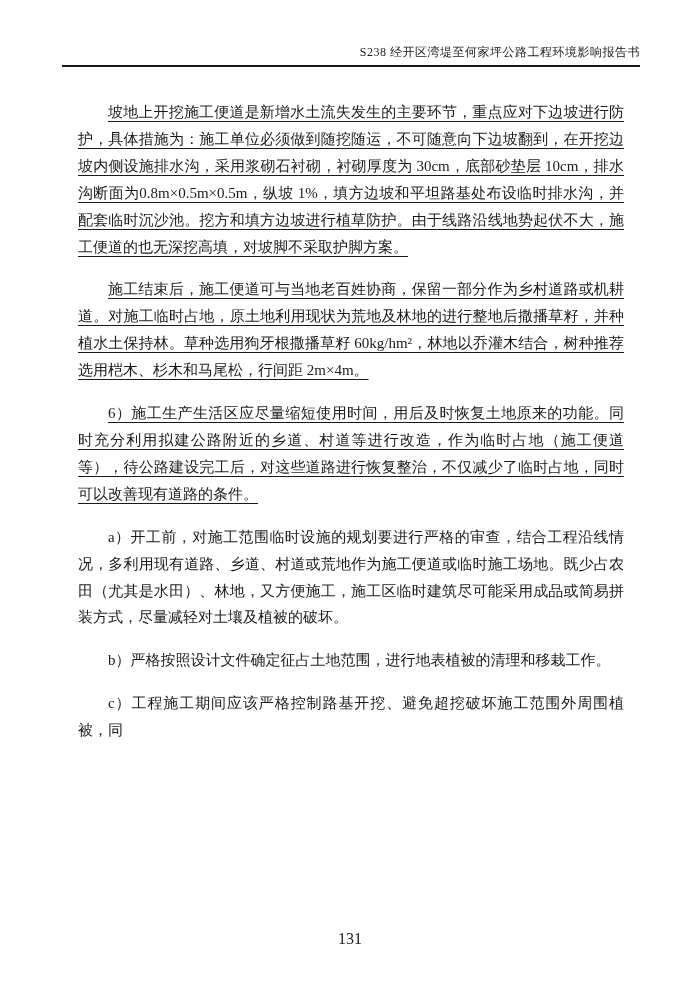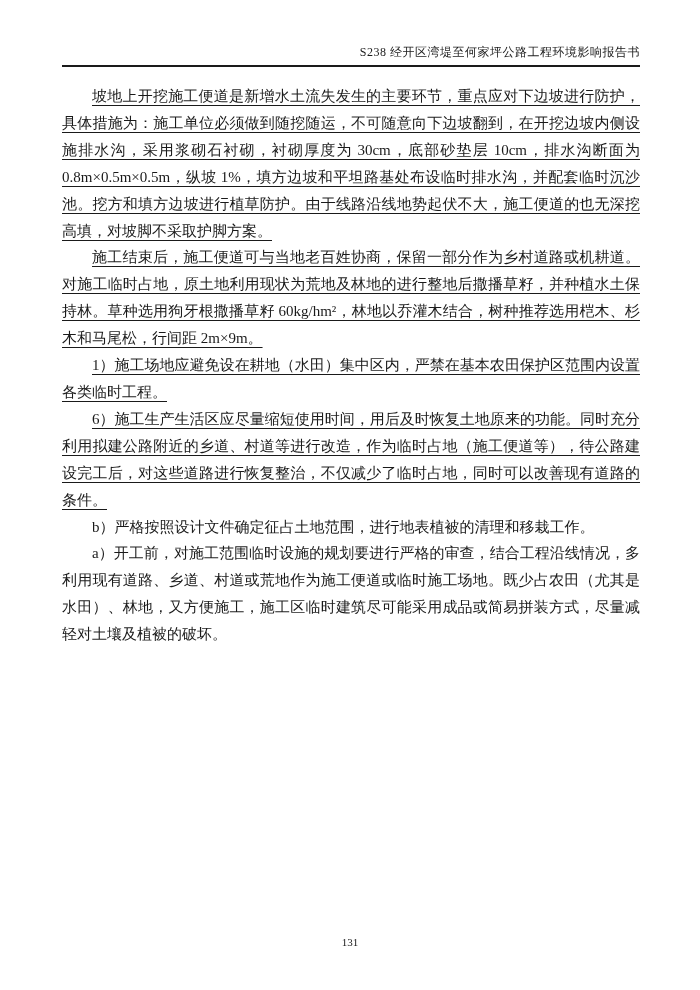--- a/index.html
+++ b/index.html
@@ -32,55 +32,55 @@
   .doc-body {
     position: absolute;
     top: 83px;
     left: 62px;
     right: 60px;
     font-size: 15px;
     line-height: 26.9px;
     text-align: justify;
   }
   .doc-body p {
-    margin: 0;
+    margin: 16px;
     padding: 0;
   }
   .doc-body p.indent {
     text-indent: 2em;
   }
   .doc-body p.ul {
     text-decoration: underline;
     text-decoration-thickness: 1px;
     text-underline-offset: 4px;
     text-decoration-color: #1a1a1a;
   }
   .footer {
     position: absolute;
     bottom: 0;
     left: 0;
     right: 0;
     padding-bottom: 42px;
     text-align: center;
-    font-size: 11px;
+    font-size: 16px;
   }
 </style>
 </head>
 <body>
 
 <div class="page">
   <div class="header">
     <span>S238 经开区湾堤至何家坪公路工程环境影响报告书</span>
   </div>
 
   <div class="doc-body">
       <p class="indent ul">坡地上开挖施工便道是新增水土流失发生的主要环节，重点应对下边坡进行防护，具体措施为：施工单位必须做到随挖随运，不可随意向下边坡翻到，在开挖边坡内侧设施排水沟，采用浆砌石衬砌，衬砌厚度为 30cm，底部砂垫层 10cm，排水沟断面为0.8m×0.5m×0.5m，纵坡 1%，填方边坡和平坦路基处布设临时排水沟，并配套临时沉沙池。挖方和填方边坡进行植草防护。由于线路沿线地势起伏不大，施工便道的也无深挖高填，对坡脚不采取护脚方案。</p>
-      <p class="indent ul">施工结束后，施工便道可与当地老百姓协商，保留一部分作为乡村道路或机耕道。对施工临时占地，原土地利用现状为荒地及林地的进行整地后撒播草籽，并种植水土保持林。草种选用狗牙根撒播草籽 60kg/hm²，林地以乔灌木结合，树种推荐选用桤木、杉木和马尾松，行间距 2m×9m。</p>
-      <p class="indent ul">1）施工场地应避免设在耕地（水田）集中区内，严禁在基本农田保护区范围内设置各类临时工程。</p>
+      <p class="indent ul">施工结束后，施工便道可与当地老百姓协商，保留一部分作为乡村道路或机耕道。对施工临时占地，原土地利用现状为荒地及林地的进行整地后撒播草籽，并种植水土保持林。草种选用狗牙根撒播草籽 60kg/hm²，林地以乔灌木结合，树种推荐选用桤木、杉木和马尾松，行间距 2m×4m。</p>
       <p class="indent ul">6）施工生产生活区应尽量缩短使用时间，用后及时恢复土地原来的功能。同时充分利用拟建公路附近的乡道、村道等进行改造，作为临时占地（施工便道等），待公路建设完工后，对这些道路进行恢复整治，不仅减少了临时占地，同时可以改善现有道路的条件。</p>
+      <p class="indent">a）开工前，对施工范围临时设施的规划要进行严格的审查，结合工程沿线情况，多利用现有道路、乡道、村道或荒地作为施工便道或临时施工场地。既少占农田（尤其是水田）、林地，又方便施工，施工区临时建筑尽可能采用成品或简易拼装方式，尽量减轻对土壤及植被的破坏。</p>
       <p class="indent">b）严格按照设计文件确定征占土地范围，进行地表植被的清理和移栽工作。</p>
-      <p class="indent">a）开工前，对施工范围临时设施的规划要进行严格的审查，结合工程沿线情况，多利用现有道路、乡道、村道或荒地作为施工便道或临时施工场地。既少占农田（尤其是水田）、林地，又方便施工，施工区临时建筑尽可能采用成品或简易拼装方式，尽量减轻对土壤及植被的破坏。</p>
+      <p class="indent">c）工程施工期间应该严格控制路基开挖、避免超挖破坏施工范围外周围植被，同</p>
     </div>
 
   <div class="footer">
     <span>131</span>
   </div>
 </div>
 
 </body></html>

